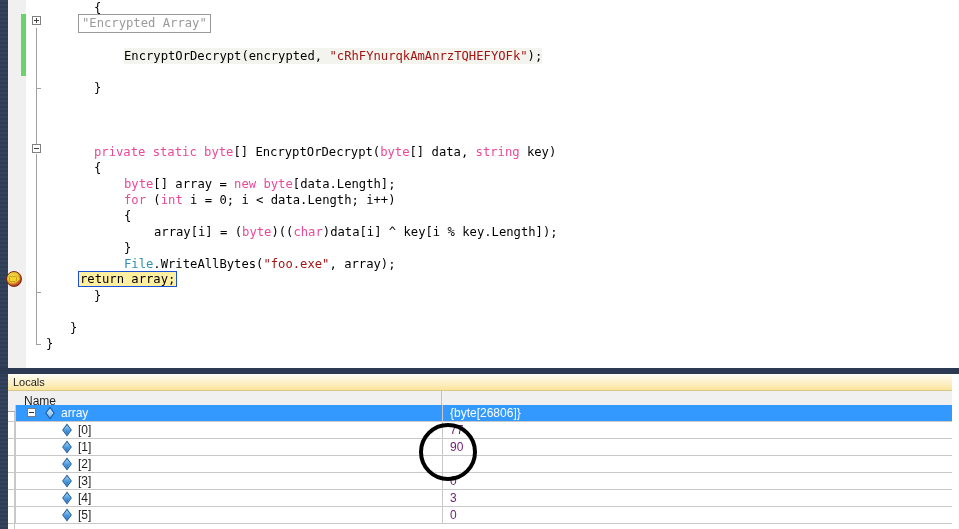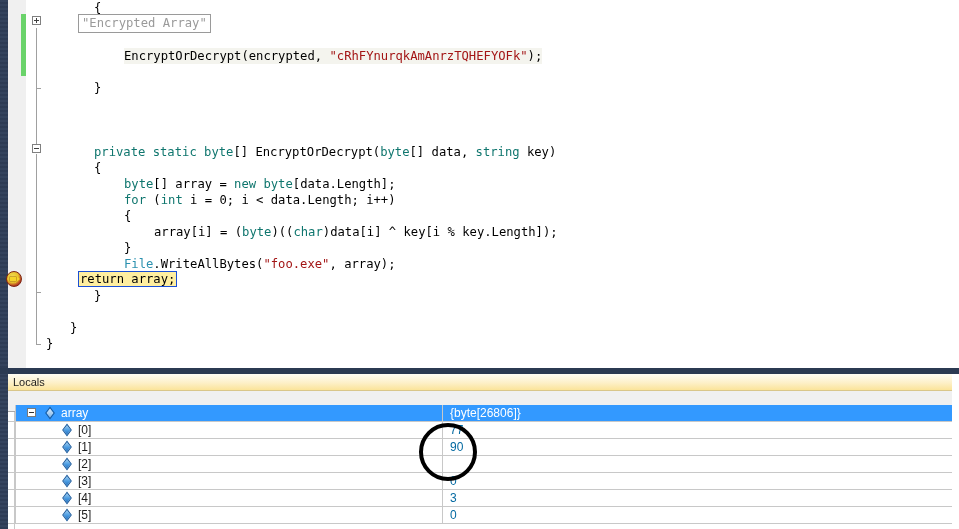--- a/index.html
+++ b/index.html
@@ -146,21 +146,21 @@
     line-height: 16px;
     color: #000000;
     white-space: pre;
   }
   .code-line {
     position: absolute;
     left: 0;
     height: 16px;
     white-space: pre;
   }
-  .kw   { color: #0f766e; }
+  .kw   { color: #ec4899; }
   .type { color: #2b91af; }
   .str  { color: #a31515; }
   .plain{ color: #000000; }
 
   .line-hl-soft { background: #f4f4ee; }
 
   
   .ghost-box {
     position: absolute;
     left: 78px;
@@ -305,21 +305,21 @@
     border-right: 1px solid #c8c8c8;
   }
   .cell-value {
     position: absolute;
     left: 435px; top: 0;
     width: 509px; height: 16px;
     line-height: 16px;
     padding-left: 7px;
     font-family: "Liberation Sans", sans-serif;
     font-size: 12px;
-    color: #0369a1;
+    color: #701a75;
   }
   .row-gutter-line {
     position: absolute;
     left: 7px; top: 0;
     width: 1px; height: 17px;
     background: #c8c8c8;
   }
 
   .expander {
     position: absolute;
@@ -412,20 +412,21 @@
 
   <div id="locals-pane">
     <div class="locals-edge"></div>
 
     <div class="locals-title">Locals</div>
 
     <div class="grid">
       <div class="grid-gutter"></div>
 
       <div class="grid-header">
+        <div class="col-name-h">Name</div>
       </div>
 
       <div class="rows" id="locals-rows">
           <div class="row selected" style="top: 0px;">
             <div class="row-gutter-line"></div>
             <div class="cell-name">
               <div class="expander">
                 <div class="h"></div>
               </div>
               <div class="node-icon root" style="left: 30px;">

